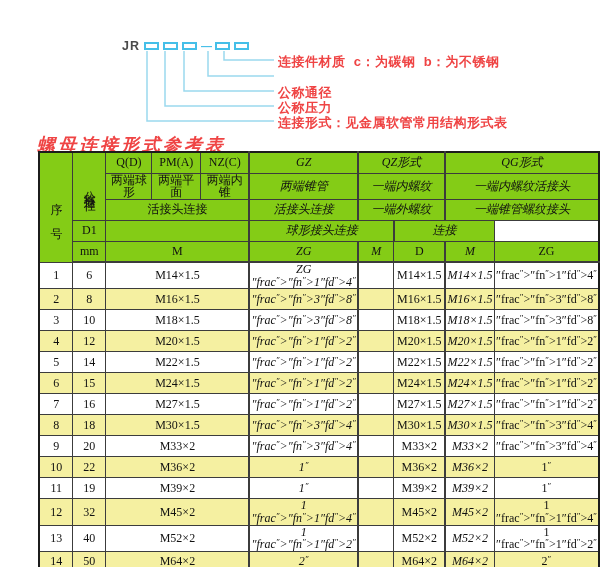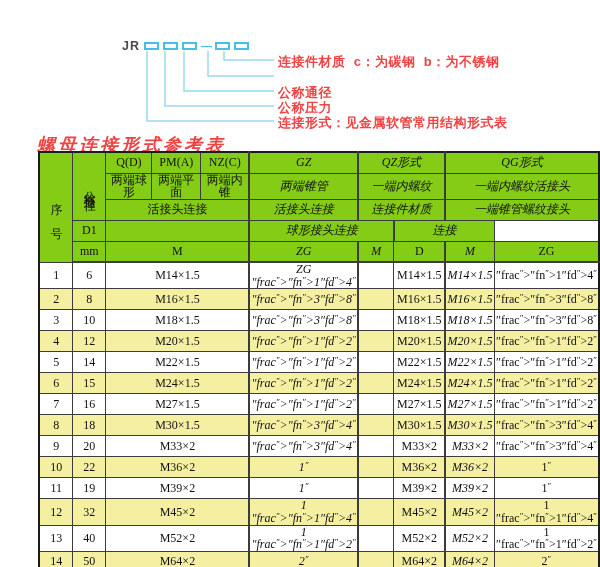--- a/index.html
+++ b/index.html
@@ -96,21 +96,21 @@
       <th>两端球形</th>
       <th>两端平面</th>
       <th>两端内锥</th>
       <th class="thick-l">两端锥管</th>
       <th class="thick-l" colspan="2">一端内螺纹</th>
       <th class="thick-l" colspan="2">一端内螺纹活接头</th>
     </tr>
     <tr>
       <th colspan="3">活接头连接</th>
       <th class="thick-l">活接头连接</th>
-      <th class="thick-l" colspan="2">连接件材质</th>
+      <th class="thick-l" colspan="2">一端外螺纹</th>
       <th class="thick-l" colspan="2">一端锥管螺纹接头</th>
     </tr>
     <tr>
       <th>D1</th>
       <th colspan="3"></th>
       <th class="thick-l" colspan="2">球形接头连接</th>
       <th class="thick-l" colspan="2">连接</th>
     </tr>
     <tr>
       <th>mm</th>

